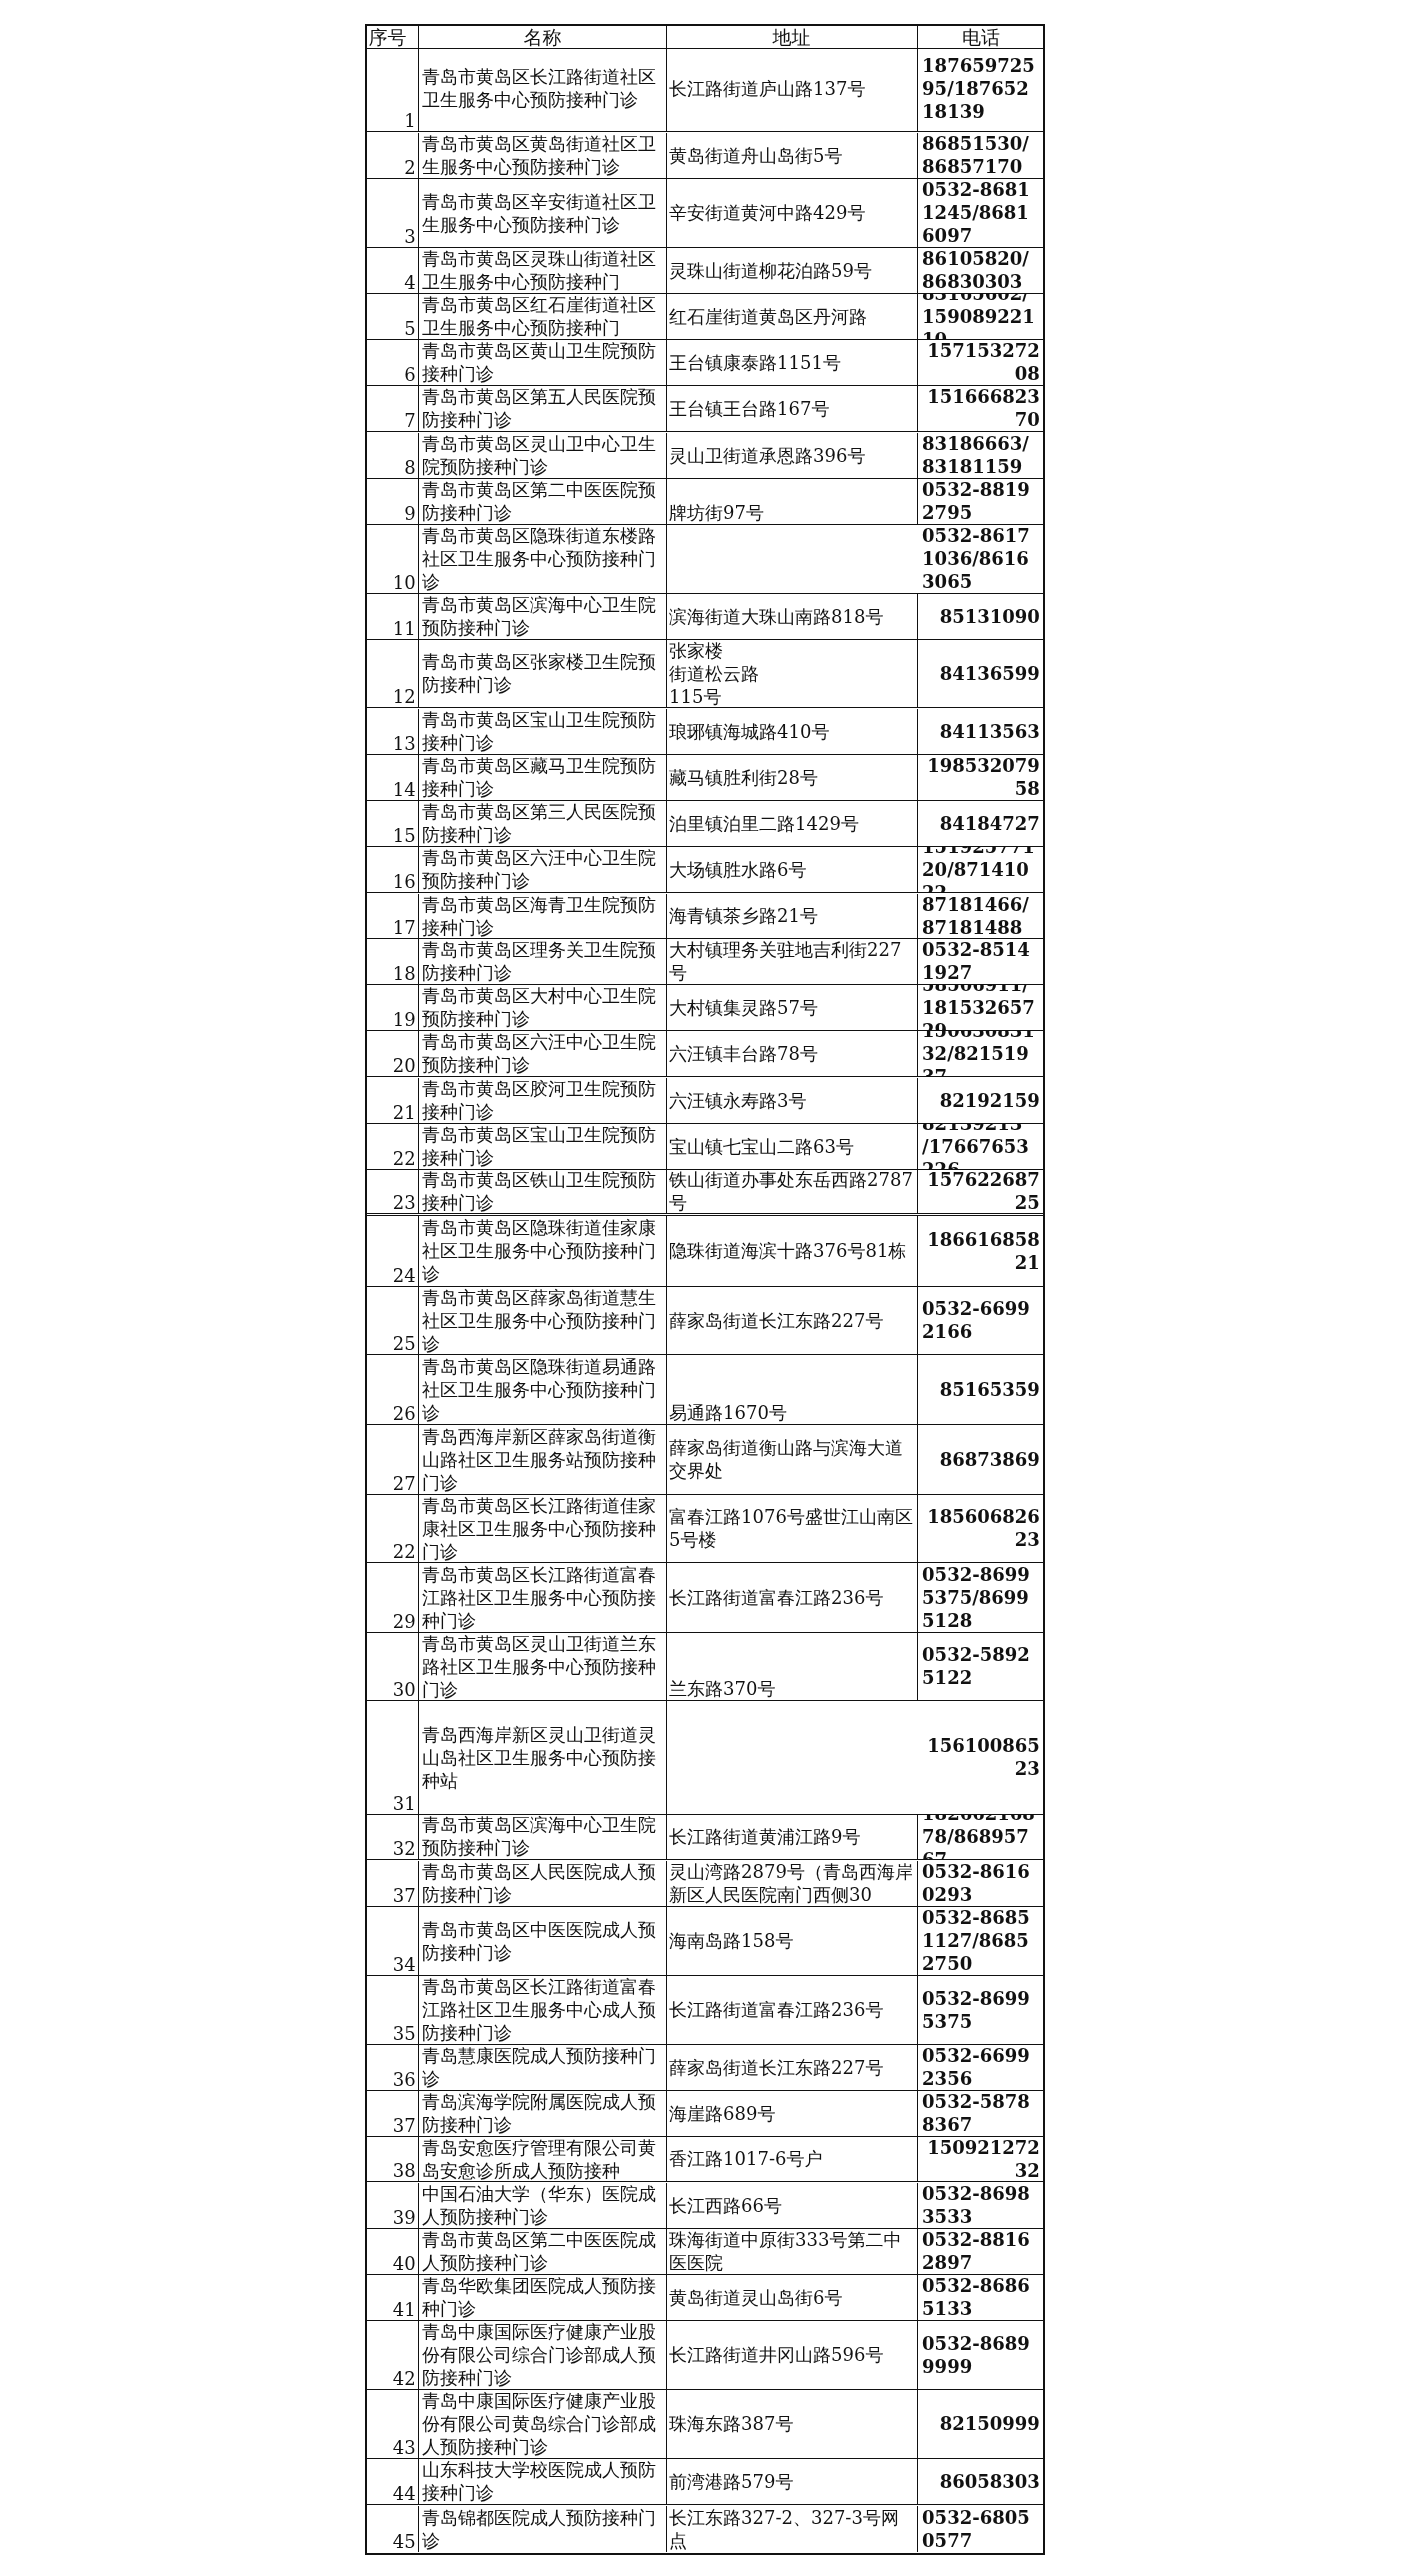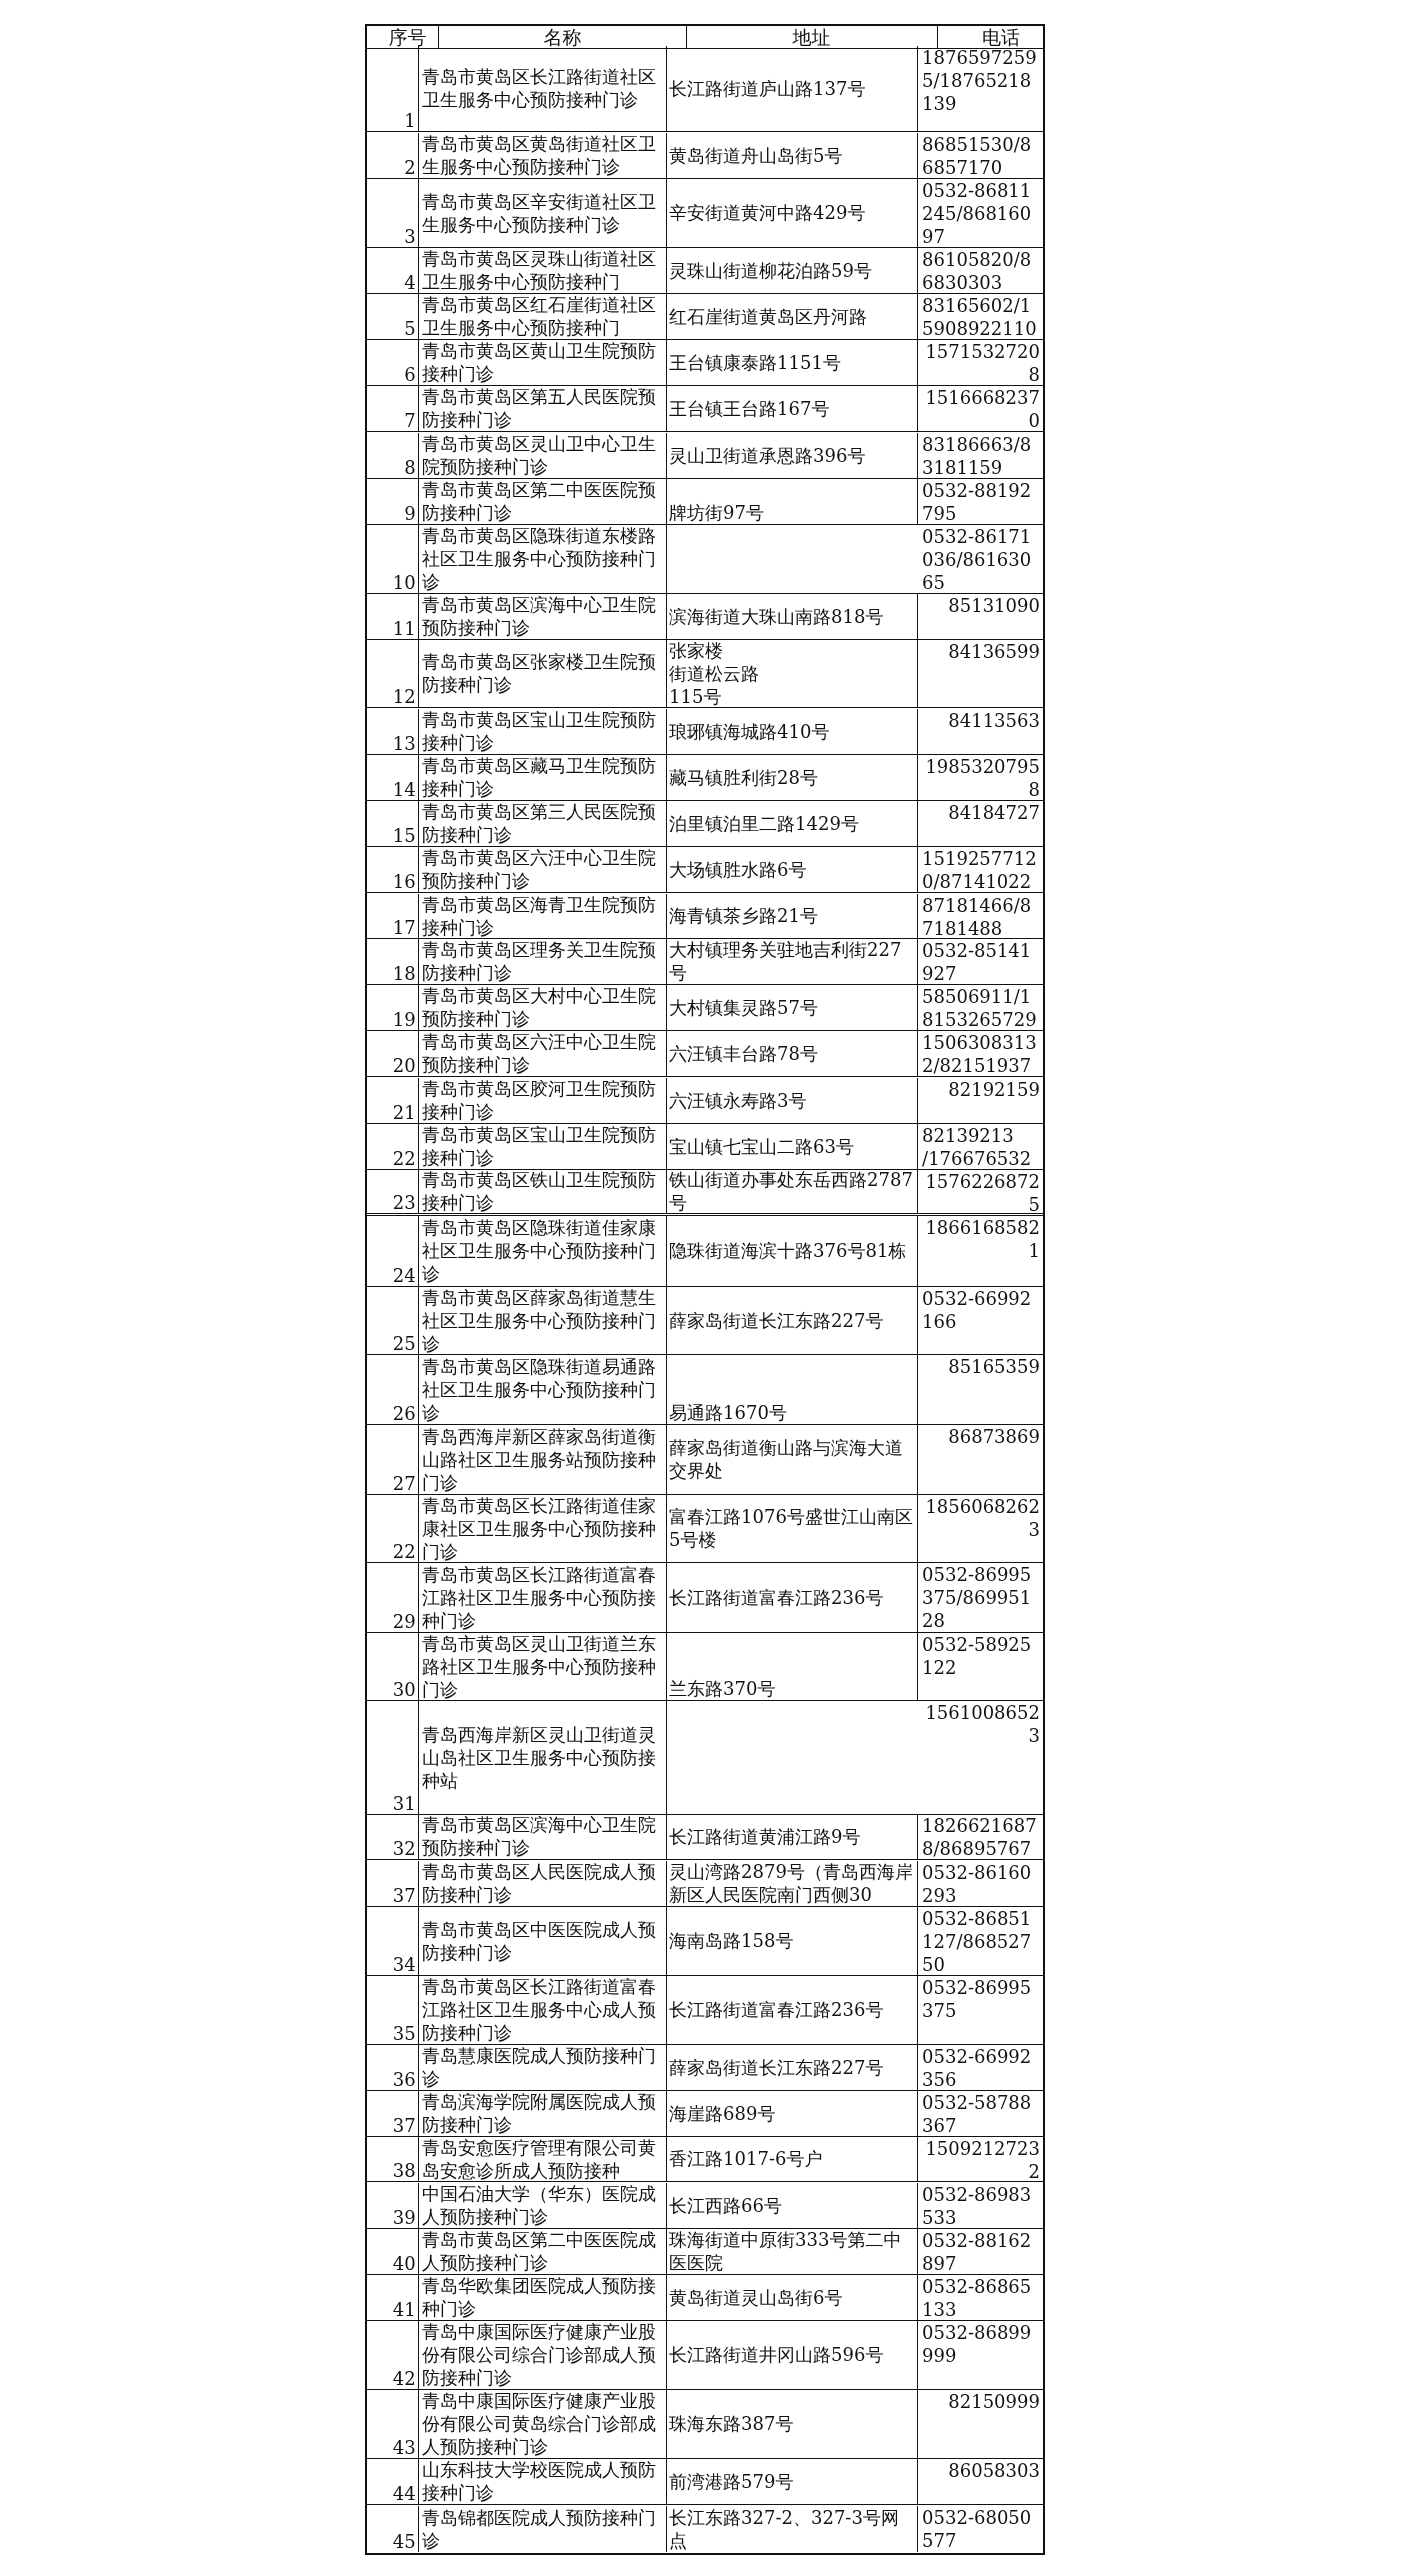--- a/index.html
+++ b/index.html
@@ -9,26 +9,26 @@
          border:2.4px solid #111; box-sizing:border-box; }
   .row { position:absolute; left:0; right:0; border-bottom:1.6px solid #111; box-sizing:border-box; }
   .row.thick { border-bottom:3.9px double #111; }
   .row.last { border-bottom:none; }
   .cell { position:absolute; top:0; bottom:0; box-sizing:border-box; overflow:hidden;
           font-size:18px; line-height:23px; }
   .c-idx { left:0; width:52px; border-right:1.6px solid #111; }
   .c-name { left:52px; width:248px; border-right:1.6px solid #111; }
   .c-addr { left:299px; width:252px; border-right:1.6px solid #111; }
   .c-tel { left:552px; width:124px; }
-  .hdr .cell { text-align:left; font-size:19px; line-height:22px; display:flex; align-items:center; justify-content:center;margin-left:20px; }
+  .hdr .cell { text-align:left; font-size:19px; line-height:22px; display:flex; align-items:center; justify-content:center; }
   .hdr .c-idx { justify-content:flex-start; padding-left:1.6px; }
   .idx-text { position:absolute; right:2.4px; bottom:0; font-size:18px; line-height:21px; }
   .wrap { position:absolute; left:3.1px; right:3.1px; top:0; bottom:0; display:flex; flex-direction:column; justify-content:center; word-break:break-all; }
   .wrap.bottom { justify-content:flex-end; }
-  .tel-wrap { position:absolute; left:3.1px; right:3.1px; top:0; bottom:0; display:flex; flex-direction:column; justify-content:flex-start; word-break:break-all; }
+  .tel-wrap { position:absolute; left:3.1px; right:3.1px; top:0; bottom:0; display:flex; flex-direction:column; justify-content:center; word-break:break-all;font-weight:bold; }
   .tel-wrap.right { text-align:right; }
   .name-text, .addr-text, .tel-text { display:block; }
 </style>
 </head>
 <body>
 
 <div class="tbl" id="tbl" style="height:2531px;">
   <div class="row hdr" style="top:0;height:23px;">
     <div class="cell c-idx">序号</div>
     <div class="cell c-name">名称</div>

